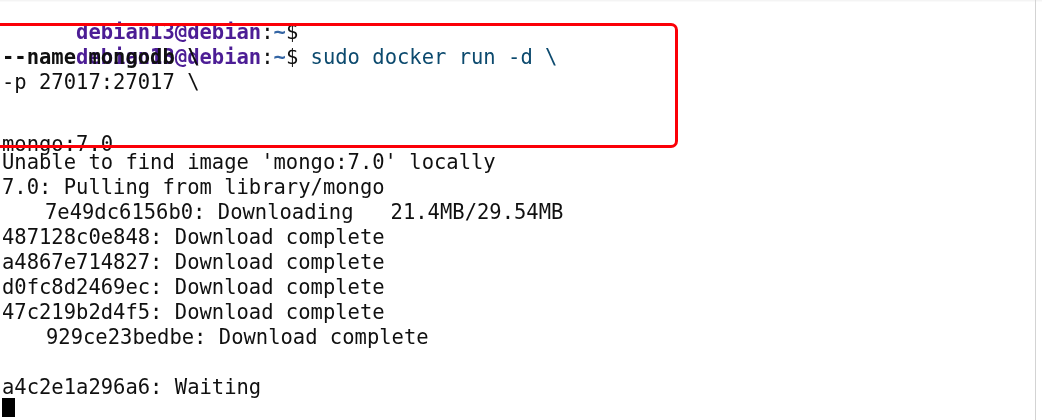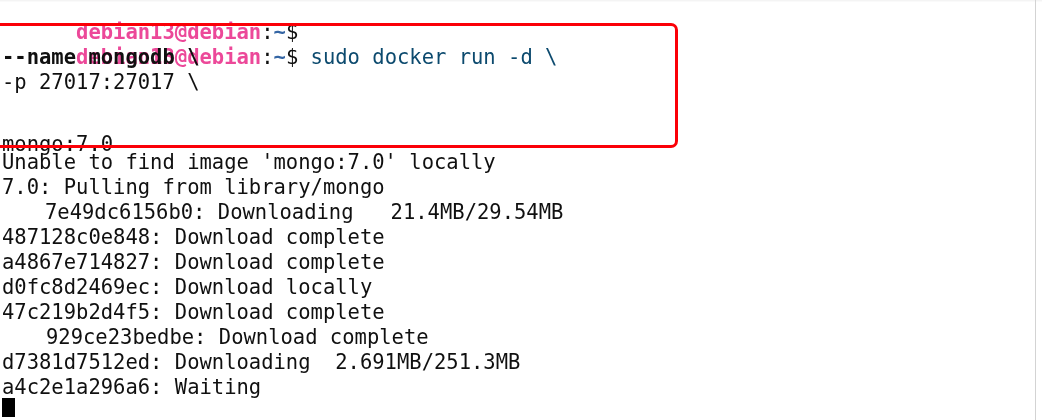--- a/index.html
+++ b/index.html
@@ -49,21 +49,21 @@
 
   .term-line {
     position: absolute;
     left: 2px;
     height: 25px;
     white-space: pre;
     letter-spacing: 0px;
   }
 
   .seg-user {
-    color: #ec4899;
+    color: #4c1d95;
     font-weight: bold;
   }
   .seg-punct {
     color: #101010;
   }
   .seg-path {
     color: #3465a4;
     font-weight: bold;
   }
   .seg-cmd {
@@ -112,24 +112,23 @@
     </div>
 
     <div class="term-line" style="top:45px;font-weight:bold;">--name mongodb \</div>
     <div class="term-line" style="top:70px;">-p 27017:27017 \</div>
     <div class="term-line" style="top:132px;">mongo:7.0</div>
     <div class="term-line" style="top:150px;">Unable to find image 'mongo:7.0' locally</div>
     <div class="term-line" style="top:175px;">7.0: Pulling from library/mongo</div>
     <div class="term-line" style="top:200px;margin-left:43px;">7e49dc6156b0: Downloading   21.4MB/29.54MB</div>
     <div class="term-line" style="top:225px;">487128c0e848: Download complete</div>
     <div class="term-line" style="top:250px;">a4867e714827: Download complete</div>
-    <div class="term-line" style="top:275px;">d0fc8d2469ec: Download locally</div>
+    <div class="term-line" style="top:275px;">d0fc8d2469ec: Download complete</div>
     <div class="term-line" style="top:300px;">47c219b2d4f5: Download complete</div>
     <div class="term-line" style="top:325px;margin-left:44px;">929ce23bedbe: Download complete</div>
-    <div class="term-line" style="top:350px;">d7381d7512ed: Downloading  2.691MB/251.3MB</div>
     <div class="term-line" style="top:375px;">a4c2e1a296a6: Waiting</div>
 
     <div id="cursor-block"></div>
 
   </div>
 
   <div id="annotation-box"></div>
 
 </div>
 

